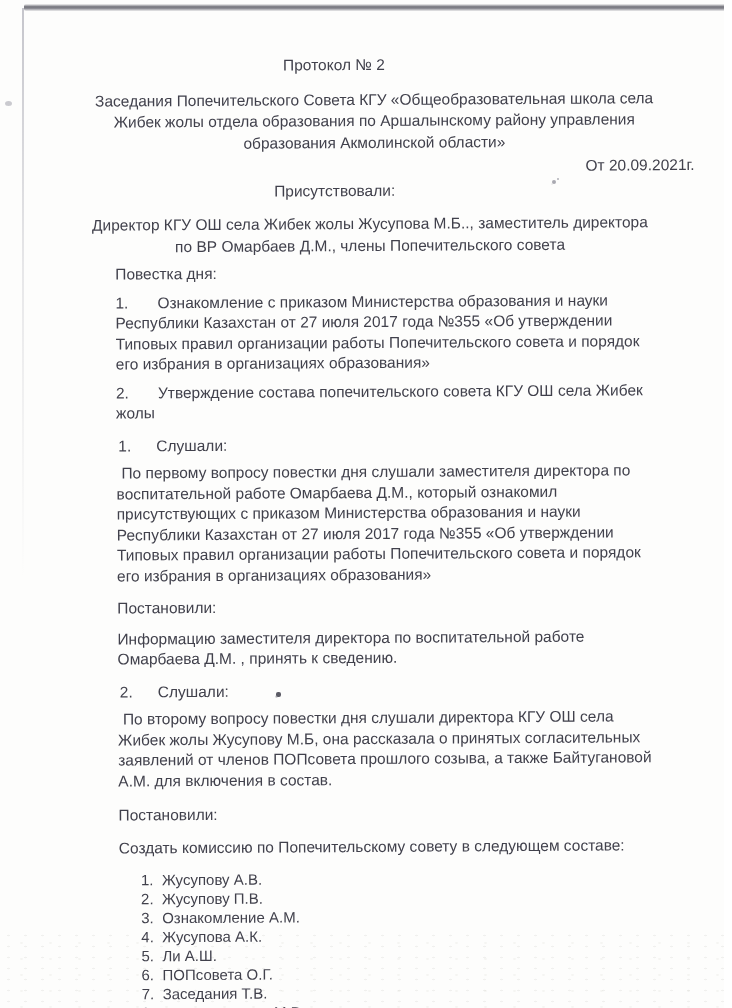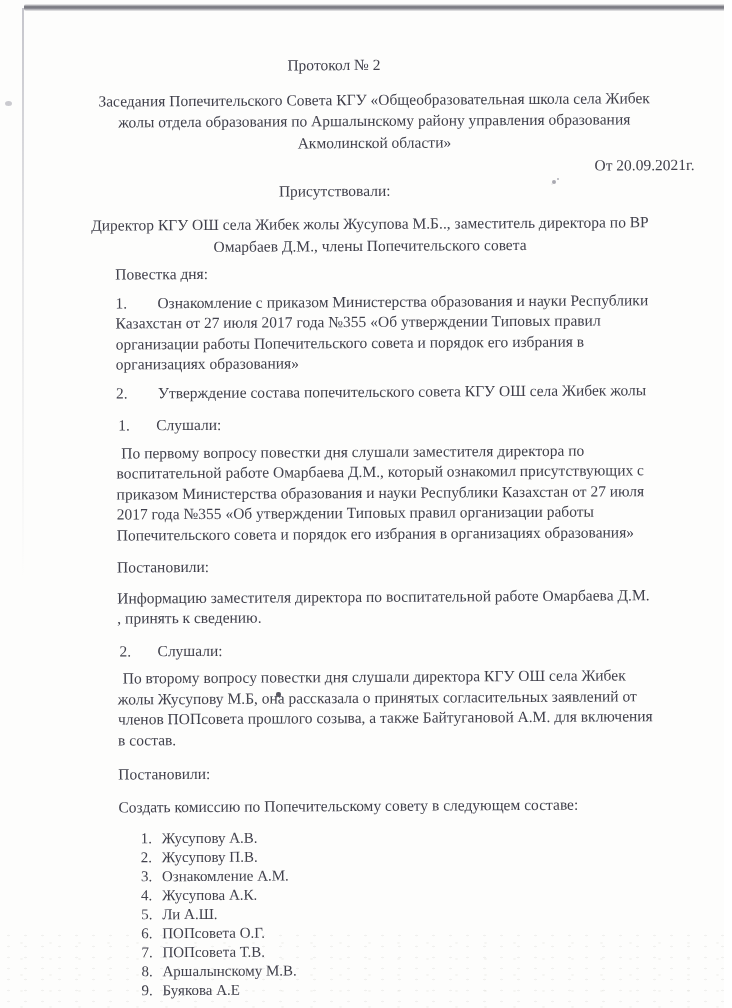--- a/index.html
+++ b/index.html
@@ -7,21 +7,21 @@
     --ink: #41414c;
     --edge-line: #4b4b57;
   }
   html, body { margin: 0; padding: 0; background: #ffffff; }
   .page {
     position: relative;
     width: 724px;
     height: 1008px;
     background: var(--page-bg);
     overflow: hidden;
-    font-family: Liberation Serif, serif;
+    font-family: Liberation Sans, sans-serif;
     color: var(--ink);
   }
 
   
   .scan-edge-top {
     position: absolute; top: 4px; left: 24px; right: -2px; height: 7px;
     background: linear-gradient(to bottom,
       rgba(75,75,87,0.04),
       rgba(75,75,87,0.78) 40%,
       rgba(75,75,87,0.66) 62%,
@@ -148,19 +148,19 @@
 
     <p class="para" style="margin-top:12px">Создать комиссию по Попечительскому совету в следующем составе:</p>
 
     <div class="members">
       <div class="member-row"><span class="m-num">1.</span><span>Жусупову А.В.</span></div>
       <div class="member-row"><span class="m-num">2.</span><span>Жусупову П.В.</span></div>
       <div class="member-row"><span class="m-num">3.</span><span>Ознакомление А.М.</span></div>
       <div class="member-row"><span class="m-num">4.</span><span>Жусупова А.К.</span></div>
       <div class="member-row"><span class="m-num">5.</span><span>Ли А.Ш.</span></div>
       <div class="member-row"><span class="m-num">6.</span><span>ПОПсовета О.Г.</span></div>
-      <div class="member-row"><span class="m-num">7.</span><span>ПОПсовета Т.В.</span></div>
+      <div class="member-row"><span class="m-num">7.</span><span>Заседания Т.В.</span></div>
       <div class="member-row"><span class="m-num">8.</span><span>Аршалынскому М.В.</span></div>
       <div class="member-row"><span class="m-num">9.</span><span>Буякова  А.Е</span></div>
     </div>
 
   </div>
 </div>
 
 </body></html>

